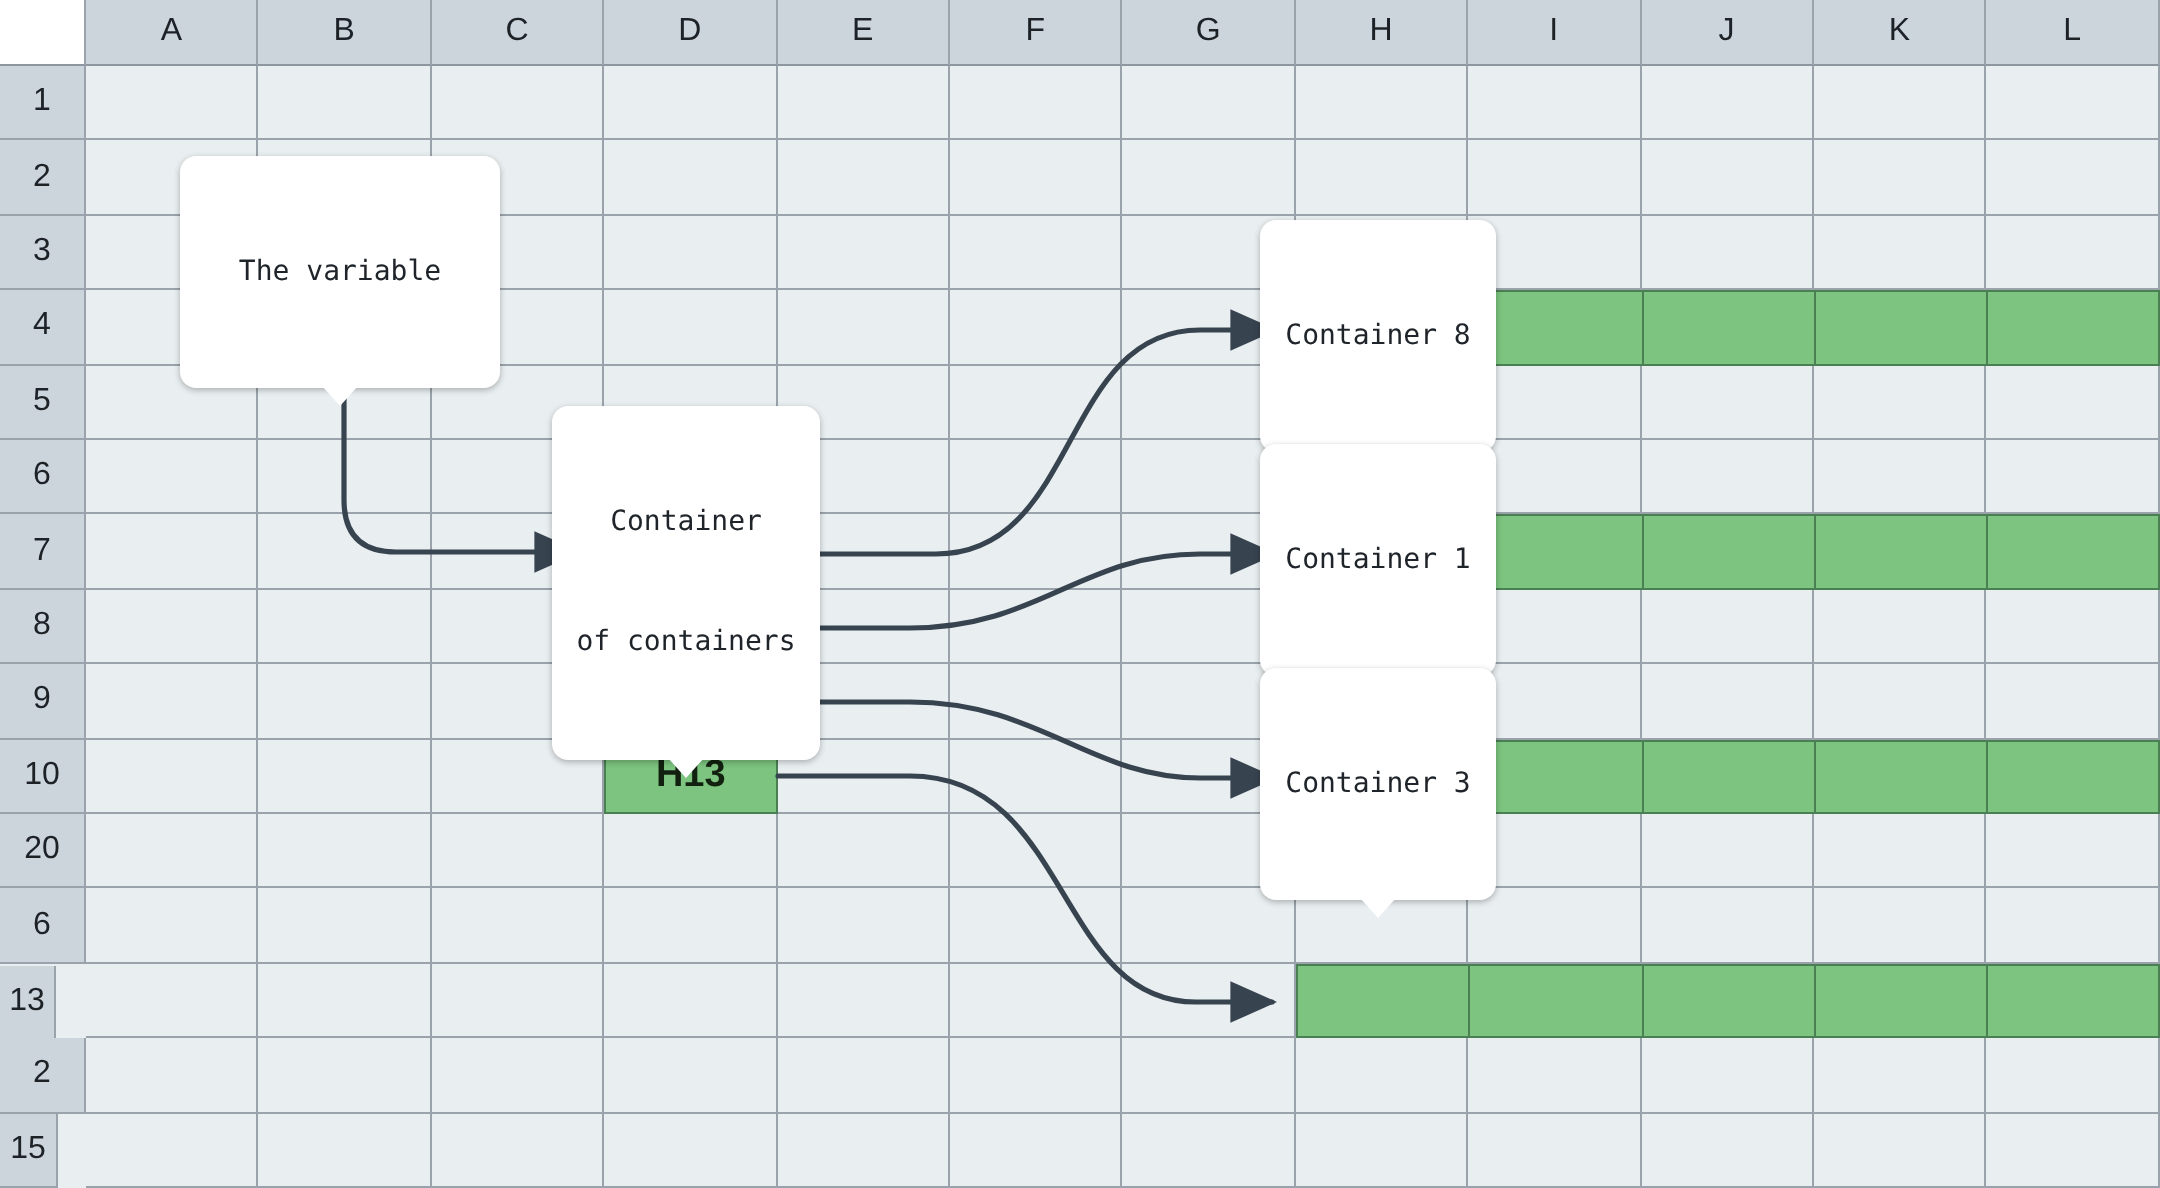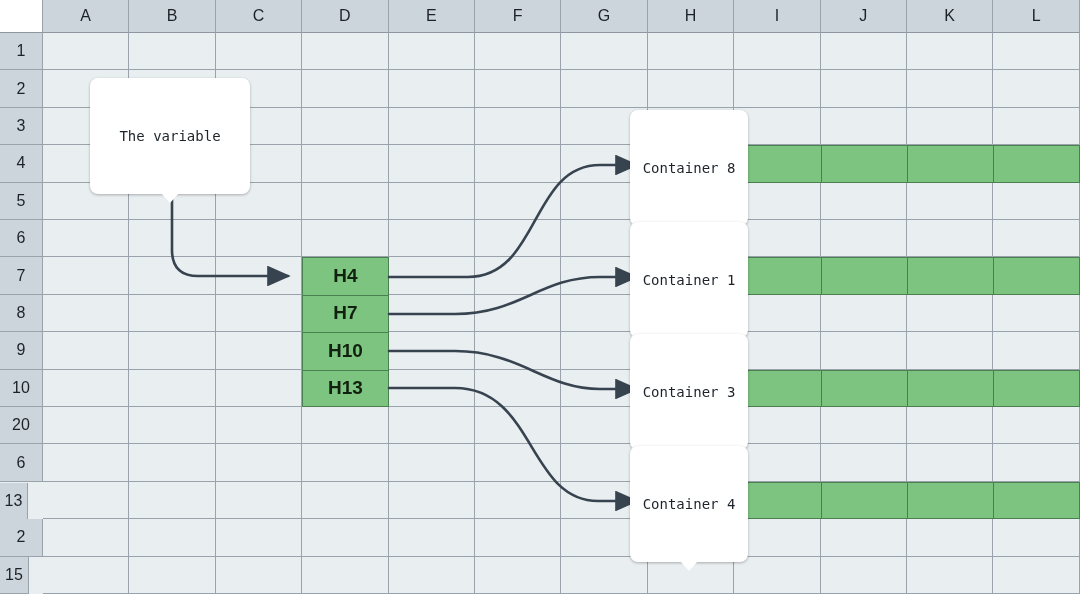--- a/index.html
+++ b/index.html
@@ -387,30 +387,31 @@
       <path d="M389,351 L455,351 C520,351 545,389 600,389 L636,389" marker-end="url(#ah)"></path>
 
       <path d="M389,388 L455,388 C535,388 528,501 598,501 L636,501" marker-end="url(#ah)"></path>
     </g>
   </svg>
 
   <div class="callout" style="left:90px; top:78px; width:160px;">
     <div>The variable</div>
   </div>
 
+  <div class="callout" style="left:276px; top:203px; width:134px;">
+    <div>Container</div>
+    <div>of containers</div>
+  </div>
 
   <div class="callout" style="left:630px; top:110px; width:118px;">
     <div>Container 8</div>
   </div>
 
   <div class="callout" style="left:630px; top:222px; width:118px;">
     <div>Container 1</div>
   </div>
 
   <div class="callout" style="left:630px; top:334px; width:118px;">
     <div>Container 3</div>
   </div>
 
-  <div class="callout" style="left:630px; top:446px; width:118px;">
-    <div>Container 4</div>
-  </div>
 
 </div>
 
 </body></html>

